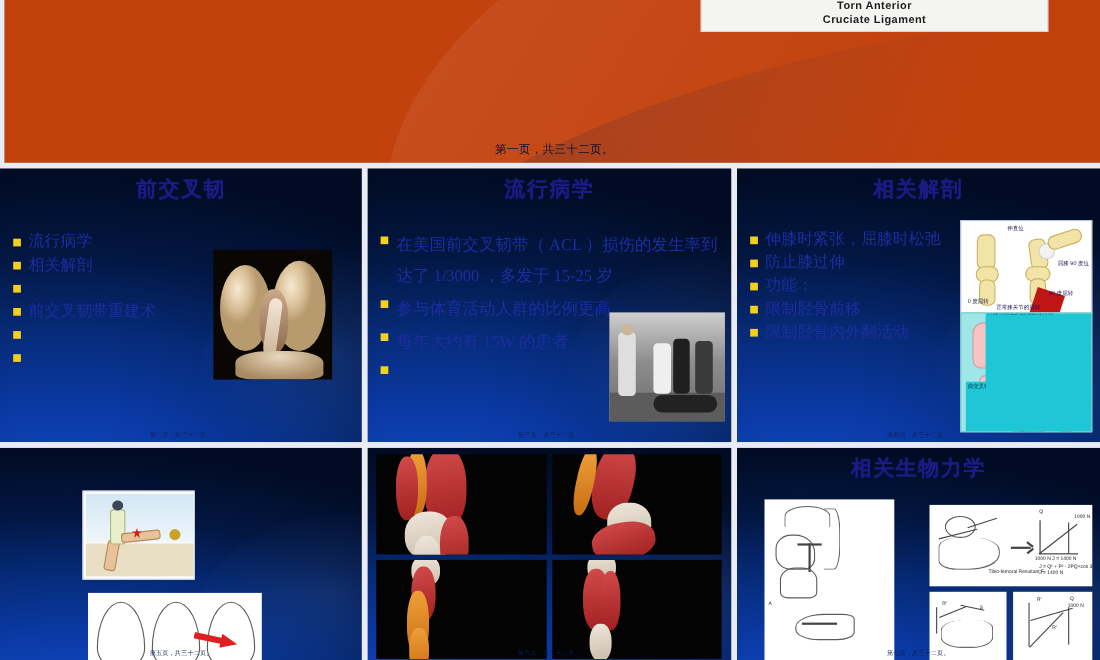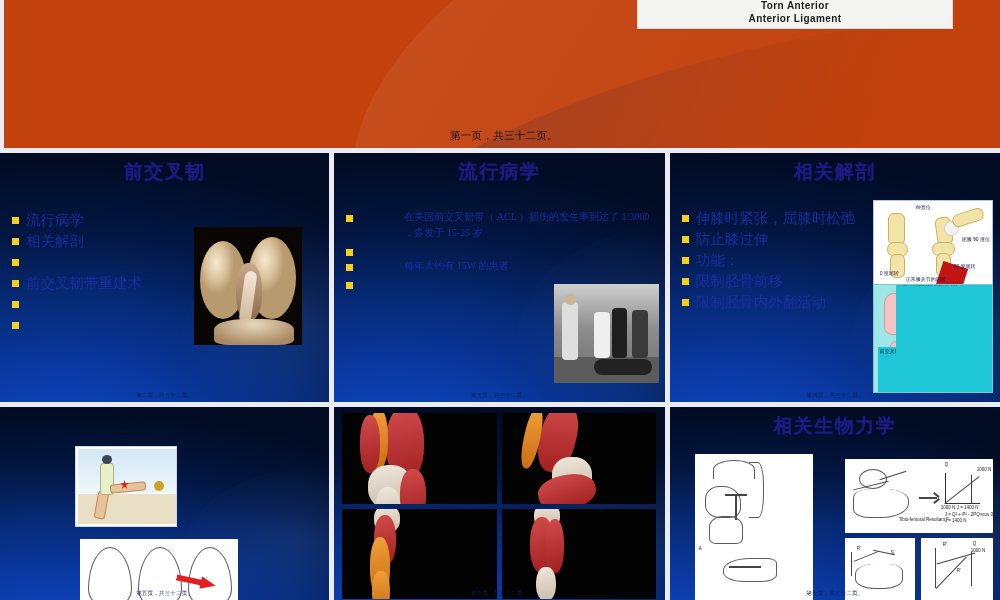--- a/index.html
+++ b/index.html
@@ -85,21 +85,21 @@
     display:flex;align-items:flex-start;margin-bottom:2px;
   }
   .bl-marker{
     flex:0 0 auto;width:7px;height:7px;background:#f5cf1e;
     margin-top:6px;margin-right:7px;
   }
   .bl-text{
     color:#1c2ea0;font-size:14.5px;line-height:19px;
     filter:blur(.18px);
   }
-  .bl-text.big{font-size:10px;line-height:16px;margin-left:44px;}
+  .bl-text.big{font-size:15px;line-height:28px;}
   .bl-empty{min-height:19px;}
 
   
   .ph{position:absolute;overflow:hidden;}
   .ph img,.ph>div{width:100%;height:100%;}
 
   
   .knee-spec{
     left:194px;top:74px;width:108px;height:118px;background:#0a0603;
   }
@@ -197,21 +197,21 @@
 <body>
 
 <div class="deck">
 
   <div class="hero">
     <div class="hero-swoosh"></div>
     <div class="hero-swoosh2"></div>
 
     <div class="hero-card">
       <div class="hero-card-line">Torn Anterior</div>
-      <div class="hero-card-line">Anterior Ligament</div>
+      <div class="hero-card-line">Cruciate Ligament</div>
     </div>
 
     <div class="hero-footer">第一页，共三十二页。</div>
   </div>
 
   <div class="row row-a">
 
     <div class="slide">
       <div class="slide-bg"></div>
       <div class="slide-inner">
@@ -261,20 +261,21 @@
       <div class="slide-inner">
         <div class="slide-title">流行病学</div>
 
         <div class="bullets tight">
           <div class="bl">
             <span class="bl-marker"></span>
             <span class="bl-text big">在美国前交叉韧带（ ACL ）损伤的发生率到达了 1/3000 ，多发于 15-25 岁</span>
           </div>
           <div class="bl">
             <span class="bl-marker"></span>
+            <span class="bl-text big">参与体育活动人群的比例更高</span>
           </div>
           <div class="bl">
             <span class="bl-marker"></span>
             <span class="bl-text big">每年大约有 15W 的患者</span>
           </div>
           <div class="bl">
             <span class="bl-marker"></span>
           </div>
         </div>
 

